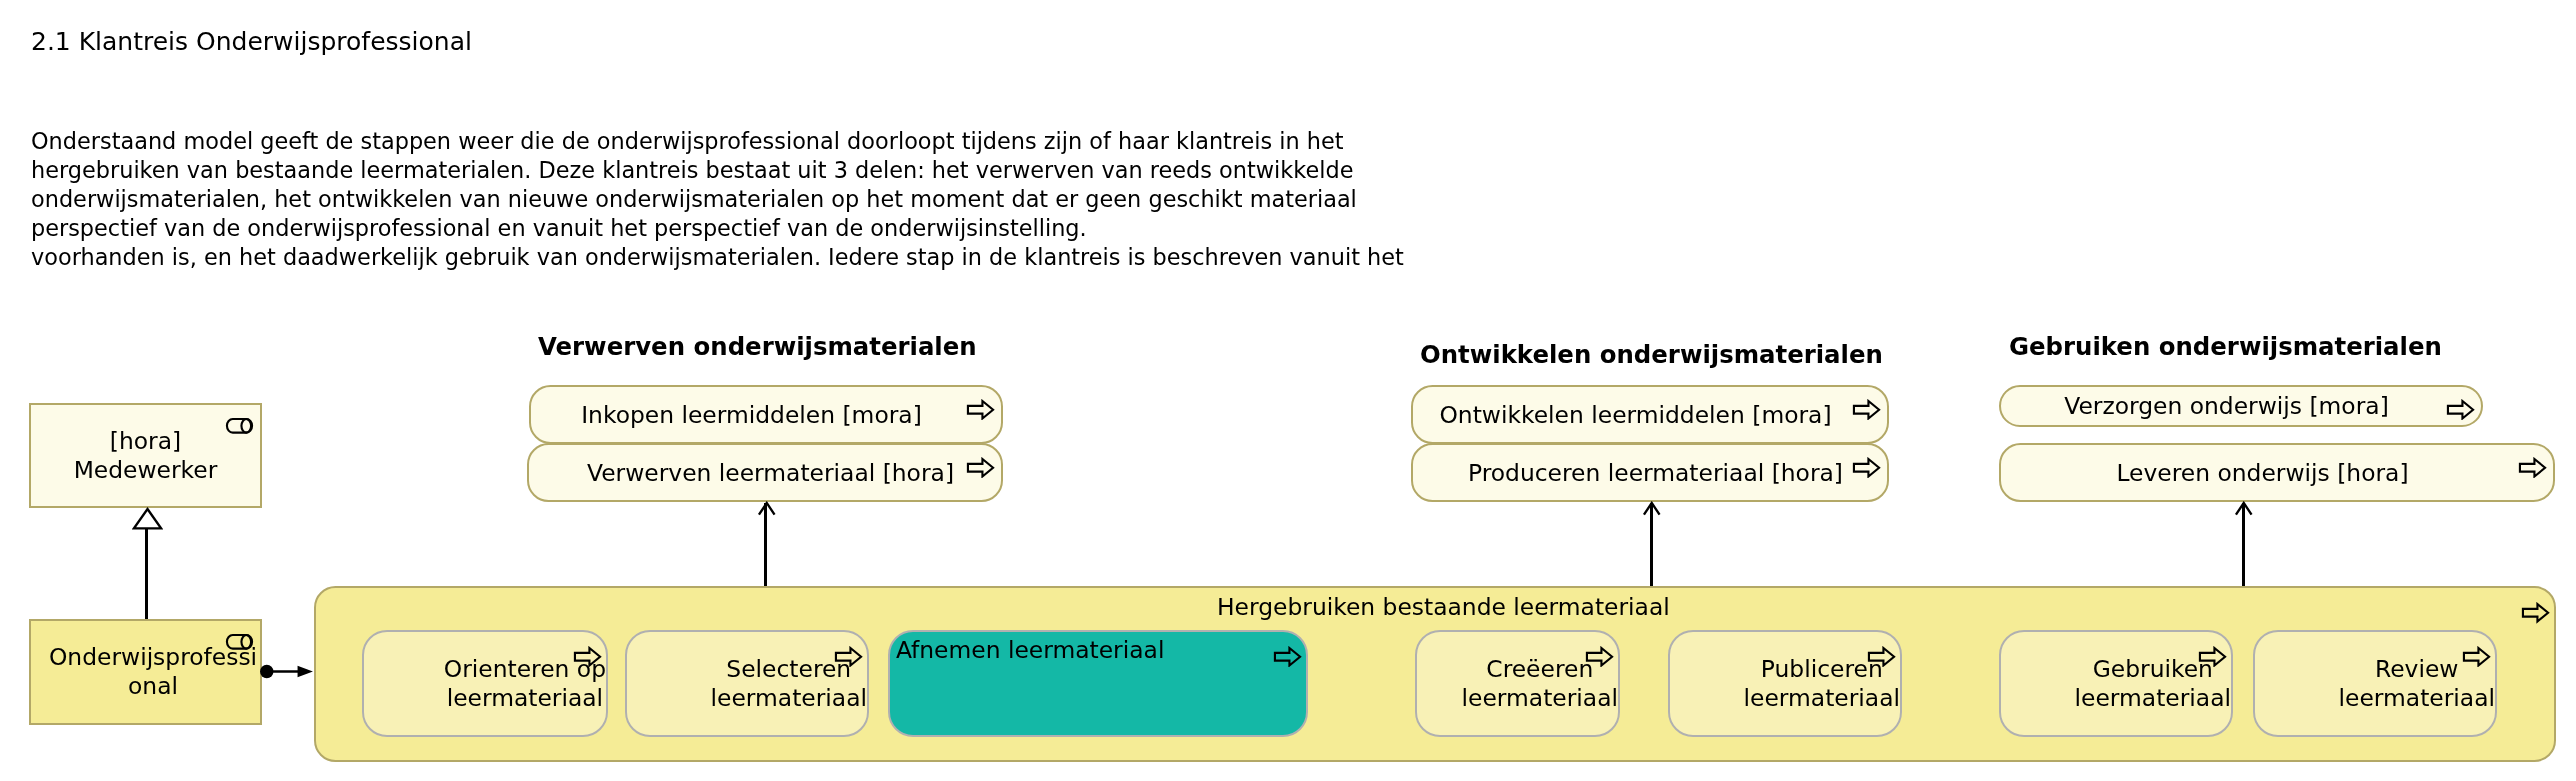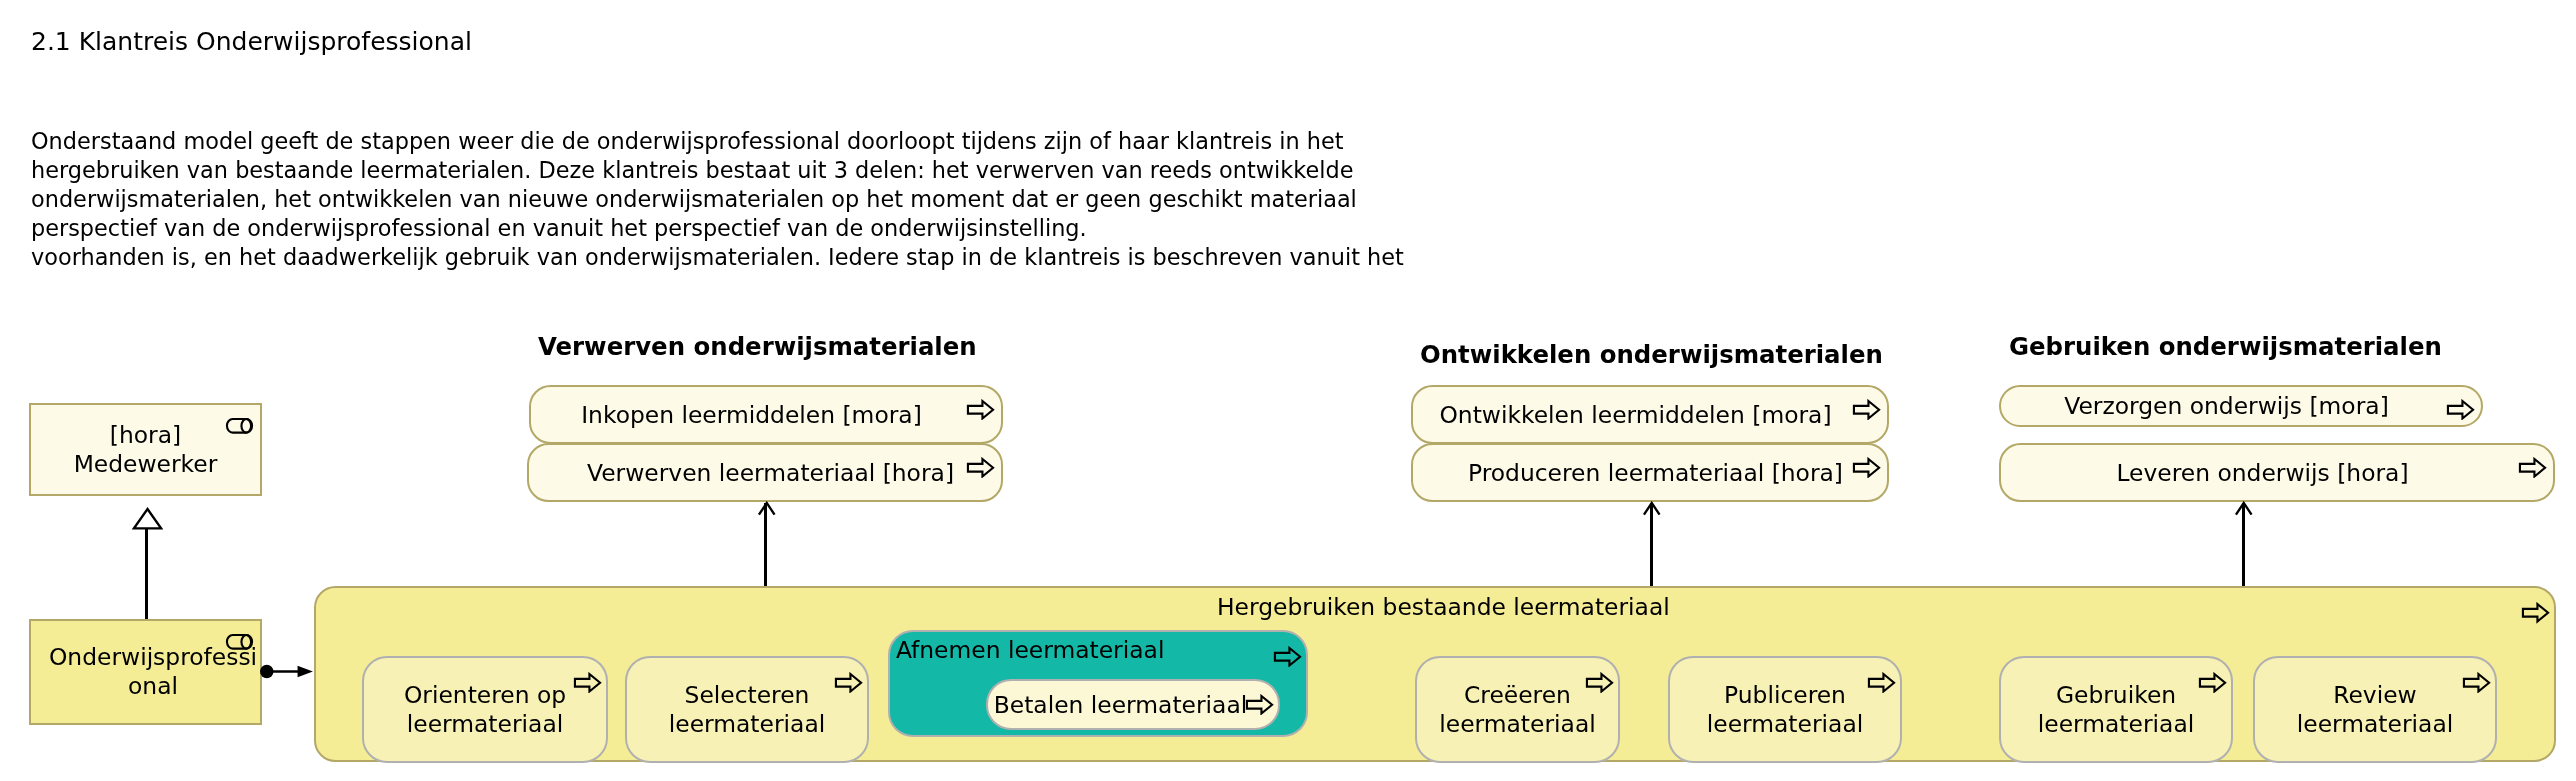--- a/index.html
+++ b/index.html
@@ -15,21 +15,21 @@
   .proc .lbl { margin-right:29px; }
   .arrow-icon { position:absolute; width:29px; height:21.5px; }
   .role { box-sizing:border-box; border:2.9px solid #b3a867; display:flex; align-items:center;
           justify-content:center; text-align:center; font-size:23.4px; line-height:29px; }
   .role-light { background:#fdfbe8; }
   .role-dark { background:#f5ec96; }
   .role-icon { position:absolute; right:5.9px; top:11.7px; width:29px; height:17.6px; }
   .container { box-sizing:border-box; background:#f5ec96; border:2.9px solid #b3a867; border-radius:21.5px; }
   .container-title { font-size:23.4px; white-space:nowrap; }
   .step { box-sizing:border-box; background:#f8f1b6; border:2.9px solid #b0b0b0; border-radius:25px;
-          display:flex; align-items:center; justify-content:center; text-align:center; font-size:23.4px; line-height:29px;margin-top:26px; }
+          display:flex; align-items:center; justify-content:flex-end; text-align:center; font-size:23.4px; line-height:29px; }
   .step-nested { box-sizing:border-box; background:#14b8a6; border:2.9px solid #b0b0b0; border-radius:25px; }
   .inner-step { box-sizing:border-box; background:#fcf8d6; border:2.9px solid #b0b0b0; border-radius:25px;
                 display:flex; align-items:center; justify-content:center; font-size:23.4px; white-space:nowrap; }
   .line-v { background:#000; width:2.9px; }
 </style>
 </head>
 <body>
 
 <div class="abs title">2.1 Klantreis Onderwijsprofessional</div>
 <div class="abs intro">
@@ -101,21 +101,21 @@
 </svg>
 <div class="abs line-v" style="left:1650px; top:503px; height:83px;"></div>
 <svg class="abs" style="left:1642px; top:501px;" width="19.5" height="15.6" viewBox="0 0 20 16">
   <path d="M2 14 L10 2 L18 14" fill="none" stroke="#000" stroke-width="2.4"></path>
 </svg>
 <div class="abs line-v" style="left:2242px; top:503px; height:83px;"></div>
 <svg class="abs" style="left:2234px; top:501px;" width="19.5" height="15.6" viewBox="0 0 20 16">
   <path d="M2 14 L10 2 L18 14" fill="none" stroke="#000" stroke-width="2.4"></path>
 </svg>
 
-<div class="abs role role-light" style="left:29px; top:403px; width:233px; height:93px;">
+<div class="abs role role-light" style="left:29px; top:403px; width:233px; height:105px;">
   <div>
     <div>[hora]</div>
     <div>Medewerker</div>
   </div>
   <svg class="role-icon" viewBox="0 0 30 18">
       <use href="#role-glyph"></use>
     </svg>
 </div>
 
 <div class="abs line-v" style="left:145px; top:527px; height:94px;"></div>
@@ -163,26 +163,20 @@
   <svg class="arrow-icon" style="right:3.9px; top:13.7px;" viewBox="0 0 30 22">
       <use href="#arrow-glyph"></use>
     </svg>
 </div>
 
 <div class="abs step-nested" style="left:888px; top:630px; width:420px; height:107px;">
   <div class="abs" style="left:5.9px; top:3.9px; font-size:23.4px; white-space:nowrap;">Afnemen leermateriaal</div>
   <svg class="arrow-icon" style="right:3.9px; top:13.7px;" viewBox="0 0 30 22">
       <use href="#arrow-glyph"></use>
     </svg>
-  <div class="abs inner-step" style="left:96px; top:47px; width:294px; height:51px;">
-    <span style="margin-right:25px;">Betalen leermateriaal</span>
-    <svg class="arrow-icon" style="right:3.9px; top:12.7px;" viewBox="0 0 30 22">
-        <use href="#arrow-glyph"></use>
-      </svg>
-  </div>
 </div>
 
 <div class="abs step" style="left:1415px; top:630px; width:205px; height:107px;">
   <div>
     <div>Creëeren</div>
     <div>leermateriaal</div>
   </div>
   <svg class="arrow-icon" style="right:3.9px; top:13.7px;" viewBox="0 0 30 22">
       <use href="#arrow-glyph"></use>
     </svg>

